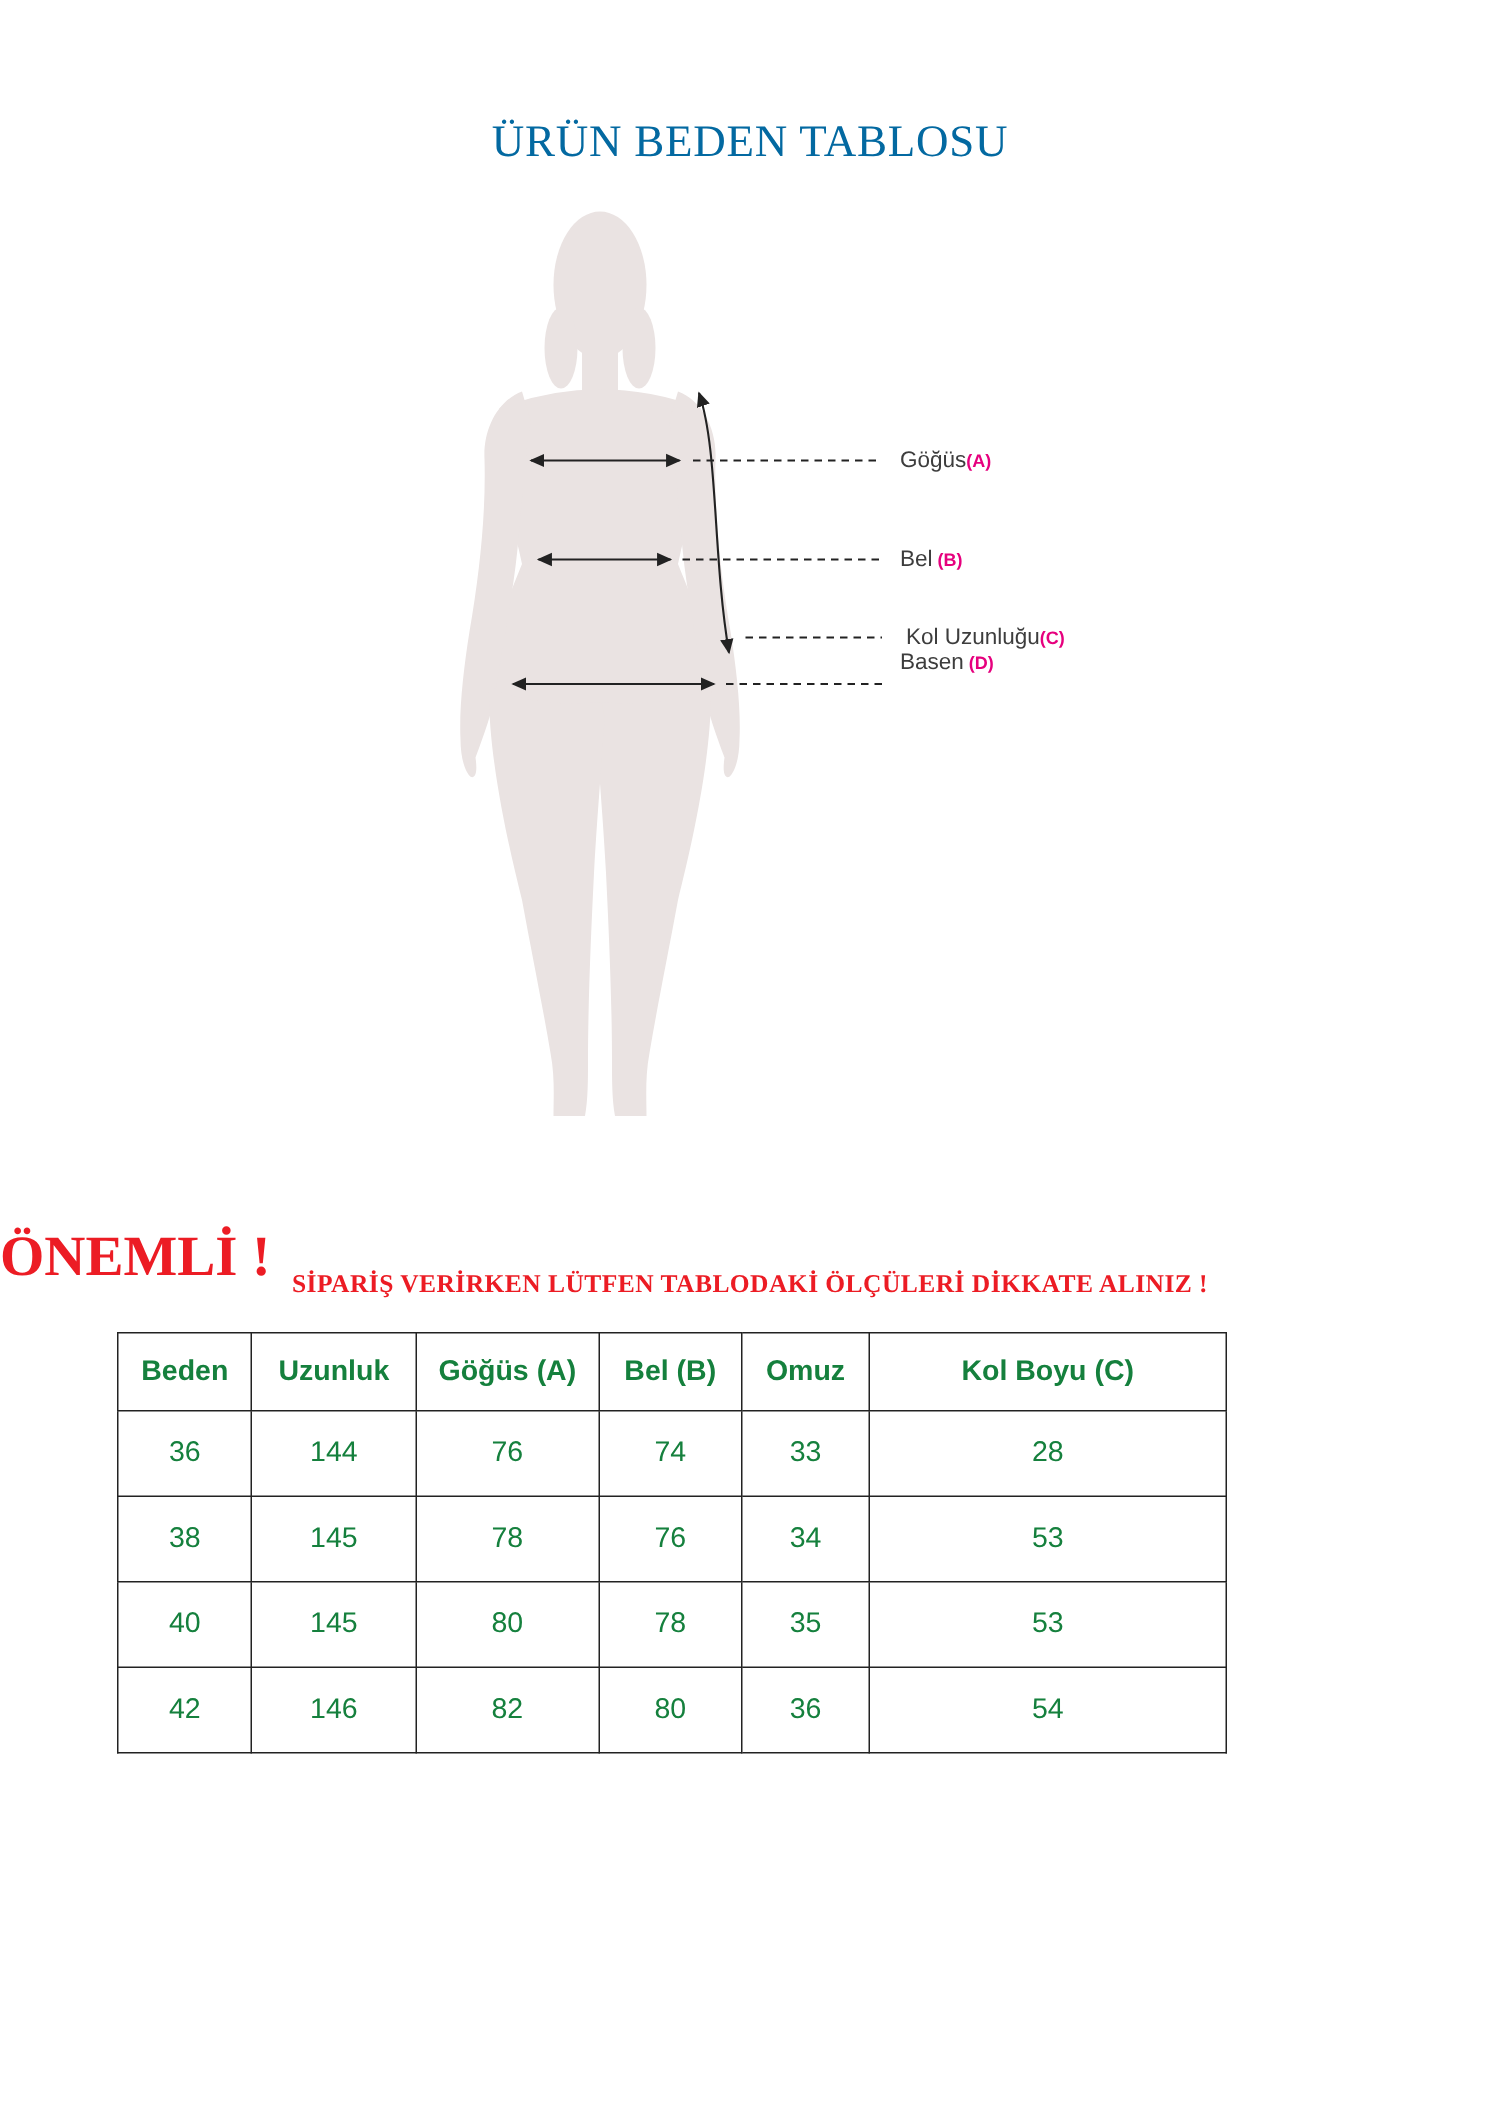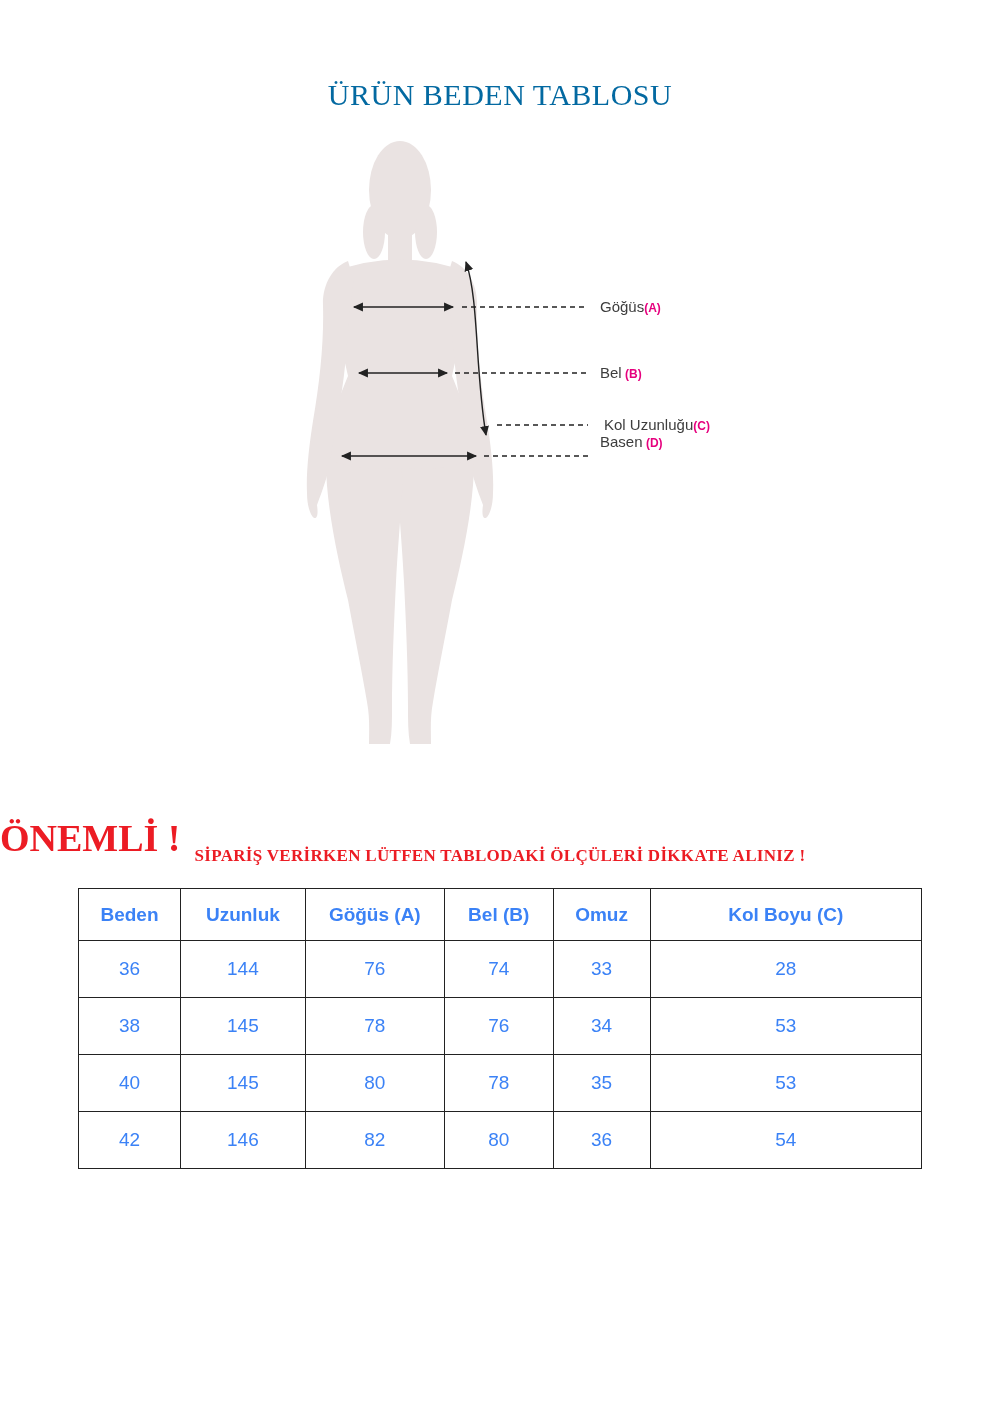--- a/index.html
+++ b/index.html
@@ -64,26 +64,26 @@
     font-family: "Liberation Serif", serif;
     font-weight: bold;
     font-size: 17px;
     color: #ec1c24;
     letter-spacing: 0.3px;
   }
   .size-table {
     position: absolute;
     left: 78px;
     top: 888px;
-    width: 844px;
+    width: 740px;
     border-collapse: collapse;
     table-layout: fixed;
     font-family: "Liberation Sans", sans-serif;
     font-size: 19px;
-    color: #3b82f6;
+    color: #15803d;
   }
   .size-table th, .size-table td {
     border: 1px solid #222222;
     text-align: center;
     vertical-align: middle;
   }
   .size-table th { height: 52px; font-weight: bold; }
   .size-table td { height: 57px; font-weight: 400; }
 </style>
 </head>

